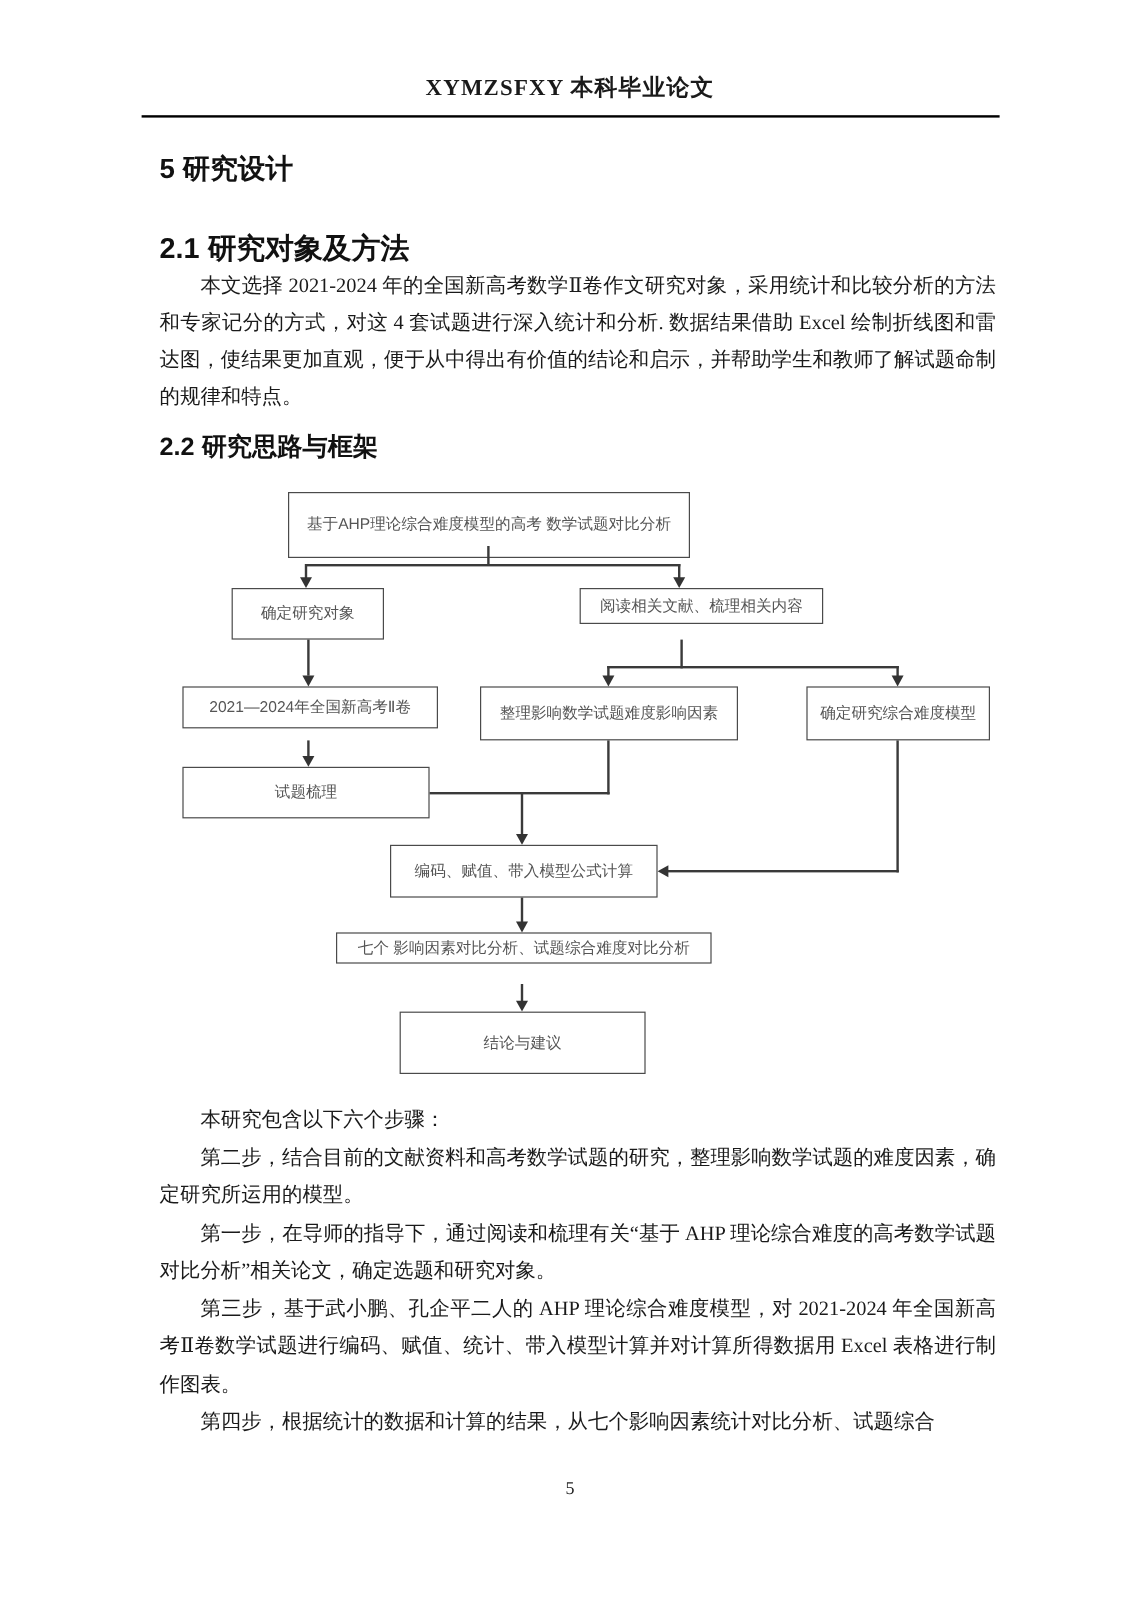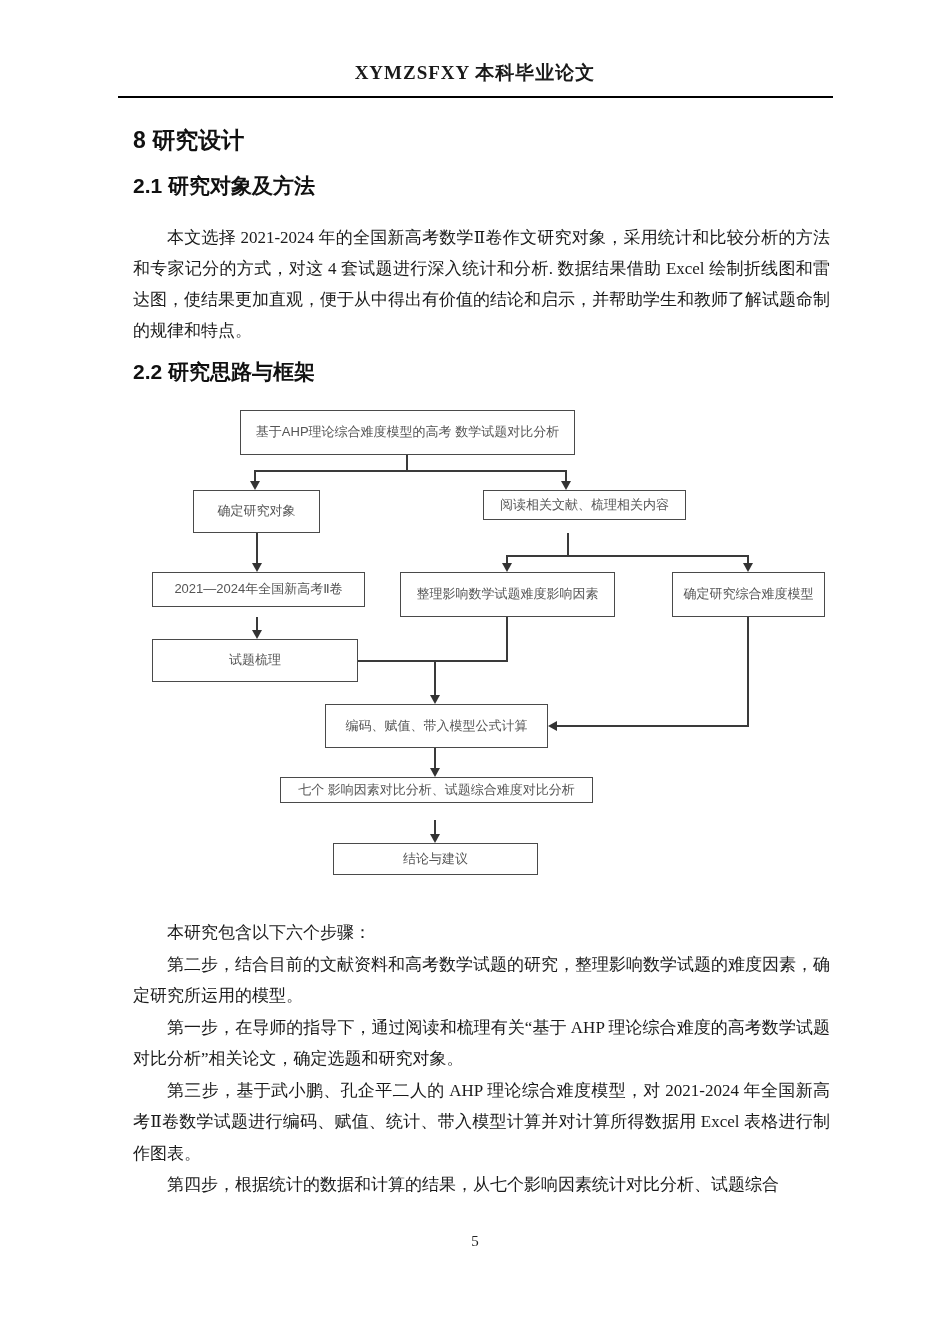--- a/index.html
+++ b/index.html
@@ -23,21 +23,21 @@
   .header-rule{
     top:96px;left:118px;width:715px;height:2px;
     background:#000;
   }
   
   .h-sec{
     font-family:"Liberation Sans","DejaVu Sans",sans-serif;
     font-weight:bold;color:#111;
   }
   .h1{top:125px;left:133px;font-size:23px;}
-  .h2a{top:172px;left:133px;font-size:21px;}
+  .h2a{top:191px;left:133px;font-size:24px;}
   .h2b{top:358px;left:133px;font-size:21px;}
   
   .para{
     left:133px;width:697px;
     font-size:17px;line-height:31px;
     text-align:justify;
   }
   .p21{top:222px;}
   .steps{top:917px;line-height:31.5px;}
   .para p{margin:0;text-indent:2em;}
@@ -74,41 +74,41 @@
   }
 </style>
 </head>
 <body>
 
 <div class="page">
 
   <div class="abs header-title">XYMZSFXY 本科毕业论文</div>
   <div class="abs header-rule"></div>
 
-  <div class="abs h-sec h1">8 研究设计</div>
+  <div class="abs h-sec h1">5 研究设计</div>
   <div class="abs h-sec h2a">2.1 研究对象及方法</div>
 
   <div class="abs para p21">
     <p>本文选择 2021-2024 年的全国新高考数学Ⅱ卷作文研究对象，采用统计和比较分析的方法和专家记分的方式，对这 4 套试题进行深入统计和分析. 数据结果借助 Excel 绘制折线图和雷达图，使结果更加直观，便于从中得出有价值的结论和启示，并帮助学生和教师了解试题命制的规律和特点。</p>
   </div>
 
   <div class="abs h-sec h2b">2.2 研究思路与框架</div>
 
   <div class="abs flow">
 
-    <div class="fc-box" style="left:240px;top:10px;width:335px;height:45px">基于AHP理论综合难度模型的高考 数学试题对比分析</div>
+    <div class="fc-box" style="left:240px;top:10px;width:335px;height:55px">基于AHP理论综合难度模型的高考 数学试题对比分析</div>
     <div class="fc-box" style="left:193px;top:90px;width:127px;height:43px">确定研究对象</div>
     <div class="fc-box" style="left:483px;top:90px;width:203px;height:30px">阅读相关文献、梳理相关内容</div>
     <div class="fc-box" style="left:152px;top:172px;width:213px;height:35px">2021—2024年全国新高考Ⅱ卷</div>
     <div class="fc-box" style="left:400px;top:172px;width:215px;height:45px">整理影响数学试题难度影响因素</div>
     <div class="fc-box" style="left:672px;top:172px;width:153px;height:45px">确定研究综合难度模型</div>
     <div class="fc-box" style="left:152px;top:239px;width:206px;height:43px">试题梳理</div>
     <div class="fc-box" style="left:325px;top:304px;width:223px;height:44px">编码、赋值、带入模型公式计算</div>
     <div class="fc-box" style="left:280px;top:377px;width:313px;height:26px">七个 影响因素对比分析、试题综合难度对比分析</div>
-    <div class="fc-box" style="left:333px;top:443px;width:205px;height:32px">结论与建议</div>
+    <div class="fc-box" style="left:333px;top:443px;width:205px;height:52px">结论与建议</div>
 
     <div class="ln" style="left:406px;top:55px;width:2px;height:16px"></div>
     <div class="ln" style="left:255px;top:70px;width:312px;height:2px"></div>
     <div class="ln" style="left:254px;top:70px;width:2px;height:12px"></div>
     <div class="ah-down" style="left:250px;top:81px"></div>
     <div class="ln" style="left:565px;top:70px;width:2px;height:12px"></div>
     <div class="ah-down" style="left:561px;top:81px"></div>
 
     <div class="ln" style="left:256px;top:133px;width:2px;height:30px"></div>
     <div class="ah-down" style="left:252px;top:163px"></div>

